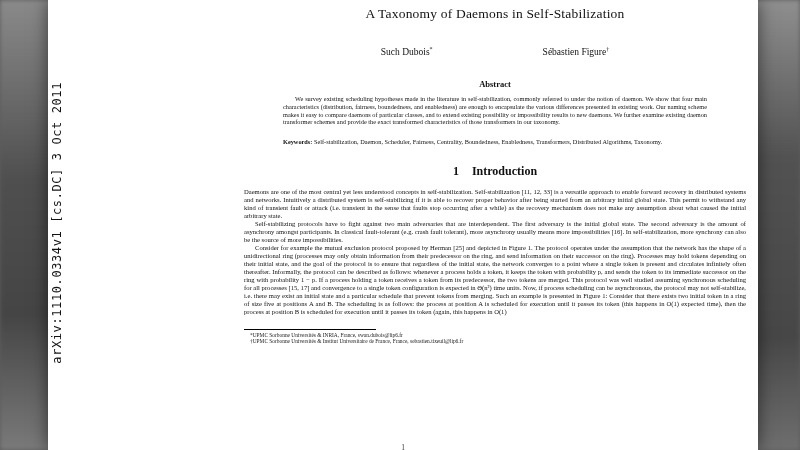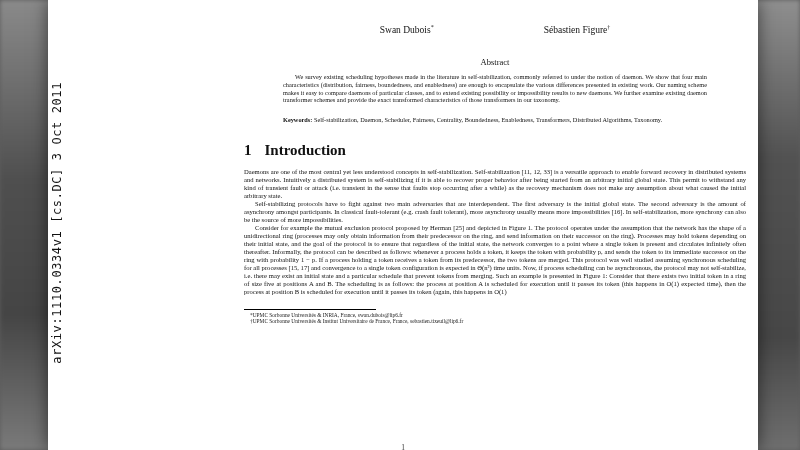--- a/index.html
+++ b/index.html
@@ -37,31 +37,31 @@
   .paper-title {
     text-align:center; font-size:13.5px; margin-top:6px; font-weight:normal;
     letter-spacing:0.2px;
   }
   .authors-row {
     display:flex; justify-content:center; gap:110px;
     margin-top:24px; font-size:9.5px;
   }
   .author sup { font-size:6px; }
   .abstract-heading {
-    text-align:center; font-weight:normal; font-size:8.5px; margin-top:22px;
+    text-align:center; font-weight:bold; font-size:8.5px; margin-top:22px;
   }
   .abstract-block { width:424px; margin:6px auto 0 auto; }
   .abstract-text {
     text-align:justify; font-size:6.3px; line-height:7.7px; text-indent:12px;
   }
   .keywords {
     text-align:justify; font-size:6.3px; line-height:7.7px; margin-top:12px;
   }
   .keywords b { font-weight:bold; }
-  .section-heading { margin-top:18px; font-size:15px; font-weight:bold; }
+  .section-heading { margin-top:18px; font-size:12px; font-weight:bold;text-align:center; }
   .section-heading .sec-num { display:inline-block; margin-right:13px; }
   .body-paragraph {
     text-align:justify; font-size:6.6px; line-height:8px; margin:0;
   }
   .body-paragraph.first { margin-top:9px; }
   .body-paragraph.indent { text-indent:11px; }
   .footnote-area { margin-top:13px; }
   .footnote-rule { width:132px; border-top:0.6px solid #000; margin-bottom:2px; }
   .footnote { font-size:5.4px; line-height:6.8px; color:#222; text-indent:6px; }
   .page-number {
@@ -74,23 +74,24 @@
 
 <div class="backdrop backdrop-left"></div>
 <div class="backdrop backdrop-right"></div>
 
 <div class="page">
 
   <div class="arxiv-stamp">arXiv:1110.0334v1  [cs.DC]  3 Oct 2011</div>
 
   <div class="content">
 
+    <h1 class="paper-title">A Taxonomy of Daemons in Self-Stabilization</h1>
 
     <div class="authors-row">
-      <span class="author"><span>Swan Dubois</span><sup>*</sup></span>
+      <span class="author"><span>Such Dubois</span><sup>*</sup></span>
       <span class="author"><span>Sébastien Figure</span><sup>†</sup></span>
     </div>
 
     <div class="abstract-heading">Abstract</div>
 
     <div class="abstract-block">
       <div class="abstract-text">We survey existing scheduling hypotheses made in the literature in self-stabilization, commonly referred to under the notion of daemon. We show that four main characteristics (distribution, fairness, boundedness, and enabledness) are enough to encapsulate the various differences presented in existing work. Our naming scheme makes it easy to compare daemons of particular classes, and to extend existing possibility or impossibility results to new daemons. We further examine existing daemon transformer schemes and provide the exact transformed characteristics of those transformers in our taxonomy.</div>
       <div class="keywords"><b>Keywords:</b> <span>Self-stabilization, Daemon, Scheduler, Fairness, Centrality, Boundedness, Enabledness, Transformers, Distributed Algorithms, Taxonomy.</span></div>
     </div>
 

